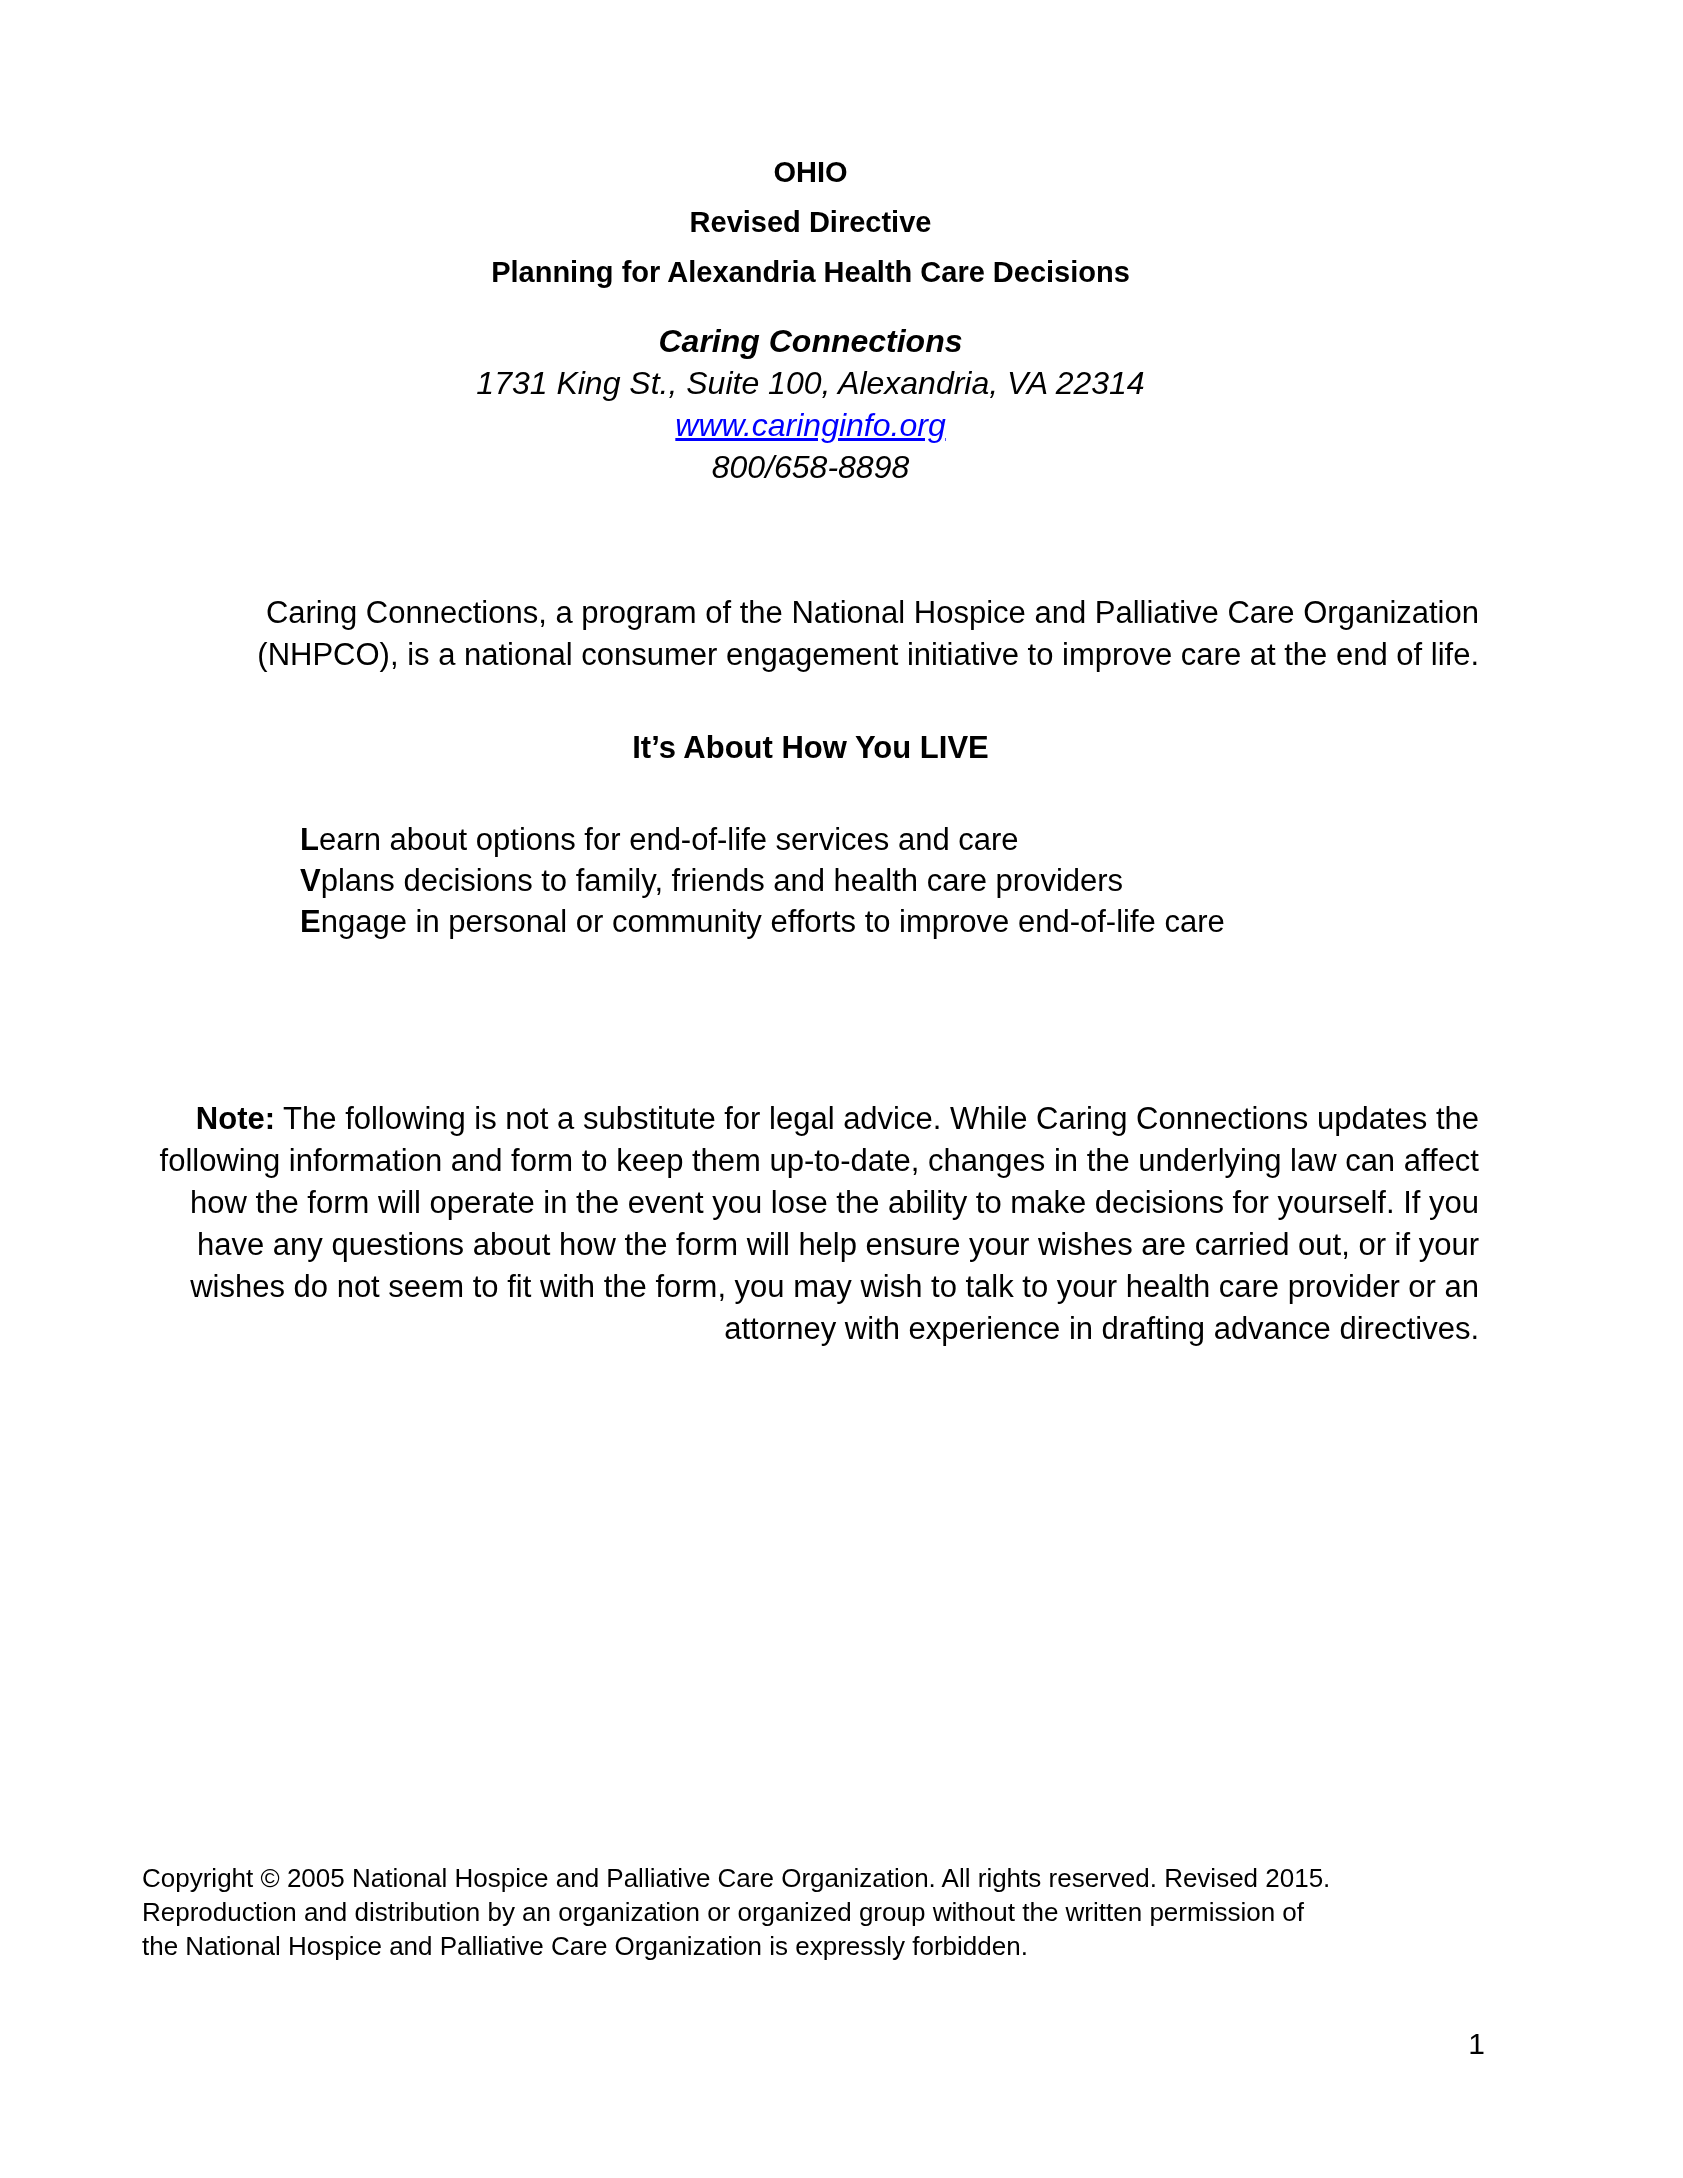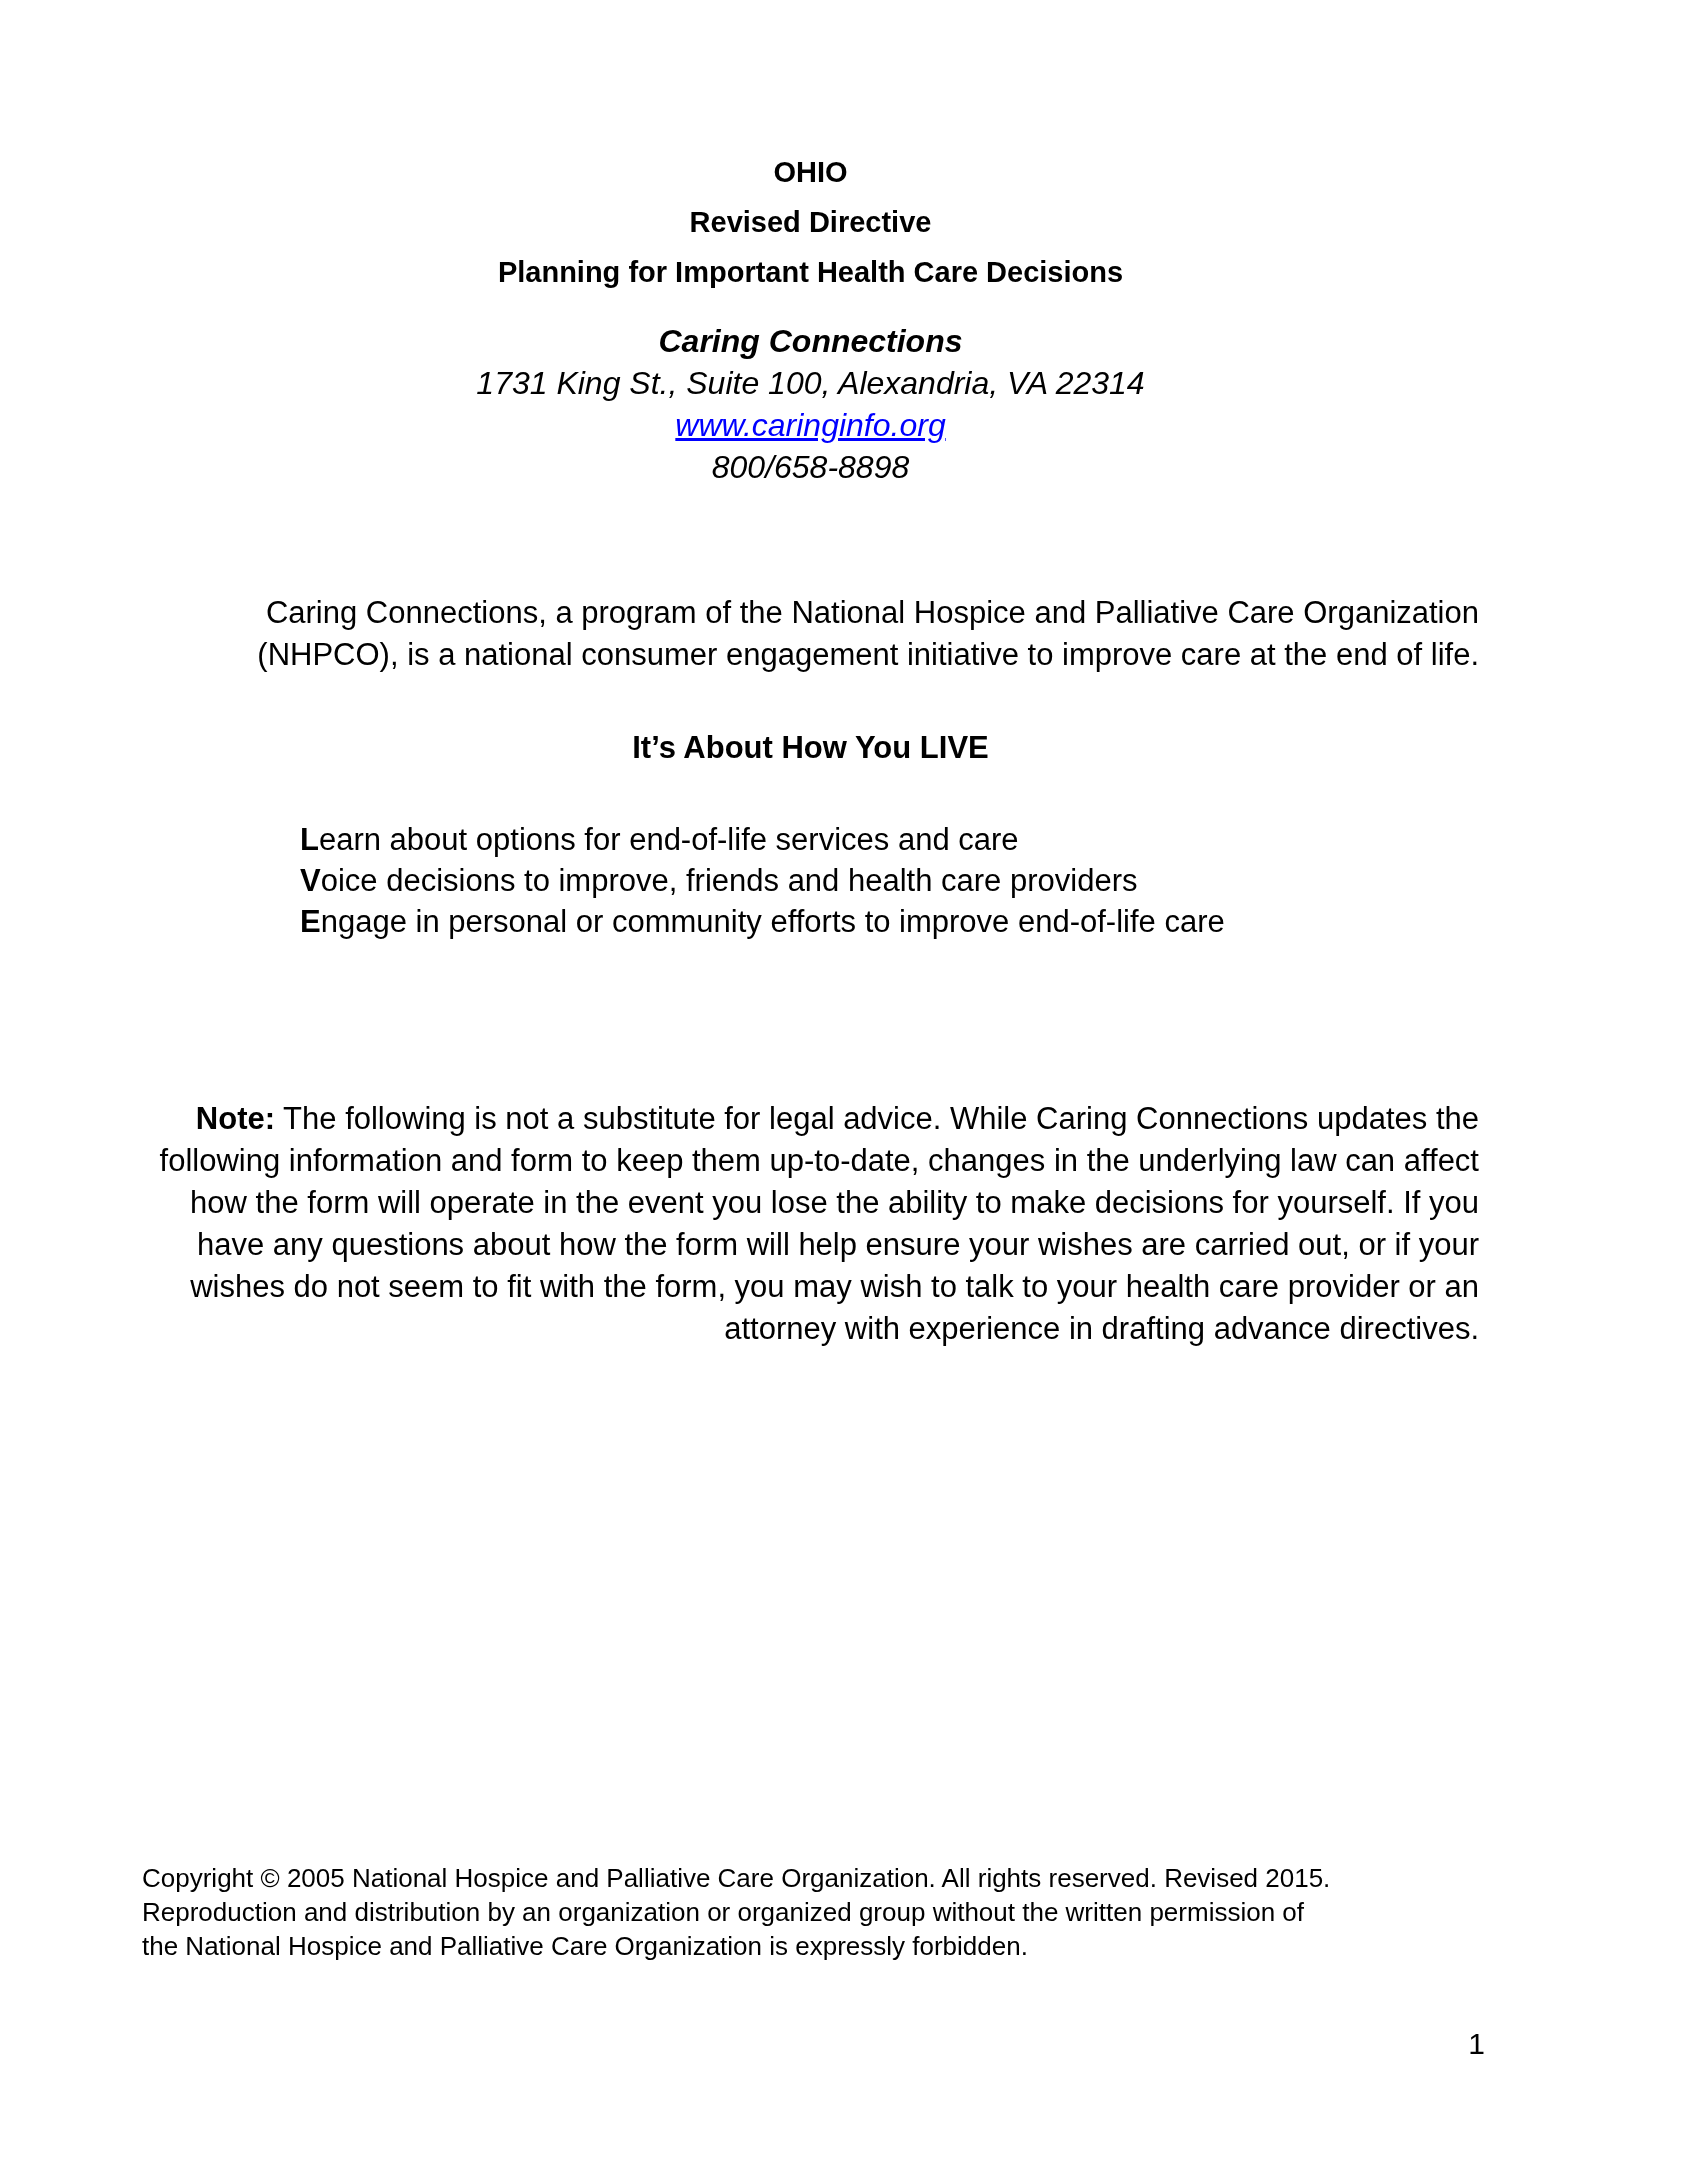--- a/index.html
+++ b/index.html
@@ -127,38 +127,38 @@
 </head>
 <body>
 
 <div class="page">
 
   <div class="content">
 
     <div class="title-block">
       <div class="title-line">OHIO</div>
       <div class="title-line">Revised Directive</div>
-      <div class="title-line">Planning for Important Health Care Decisions</div>
+      <div class="title-line">Planning for Alexandria Health Care Decisions</div>
     </div>
 
     <div class="contact-block">
       <div class="contact-line org">Caring Connections</div>
       <div class="contact-line">1731 King St., Suite 100, Alexandria, VA 22314</div>
       <a class="contact-link" href="#">www.caringinfo.org</a>
       <div class="contact-line">800/658-8898</div>
     </div>
 
     <p class="para intro">Caring Connections, a program of the National Hospice and Palliative Care Organization (NHPCO), is a national consumer engagement initiative to improve care at the end of life.</p>
 
     <div class="section-heading">It’s About How You LIVE</div>
 
 
     <div class="live-list">
       <div class="live-item"><span class="lead">L</span><span>earn about options for end-of-life services and care</span></div>
-      <div class="live-item"><span class="lead">V</span><span>oice decisions to improve, friends and health care providers</span></div>
+      <div class="live-item"><span class="lead">V</span><span>plans decisions to family, friends and health care providers</span></div>
       <div class="live-item"><span class="lead">E</span><span>ngage in personal or community efforts to improve end-of-life care</span></div>
     </div>
 
     <p class="para note"><span class="lead">Note:</span><span> The following is not a substitute for legal advice.  While Caring Connections updates the following information and form to keep them up-to-date, changes in the underlying law can affect how the form will operate in the event you lose the ability to make decisions for yourself.  If you have any questions about how the form will help ensure your wishes are carried out, or if your wishes do not seem to fit with the form, you may wish to talk to your health care provider or an attorney with experience in drafting advance directives.</span></p>
 
   </div>
 
   <div class="footer">
     <div class="footer-line">Copyright © 2005 National Hospice and Palliative Care Organization. All rights reserved. Revised 2015.</div>
     <div class="footer-line">Reproduction and distribution by an organization or organized group without the written permission of</div>

